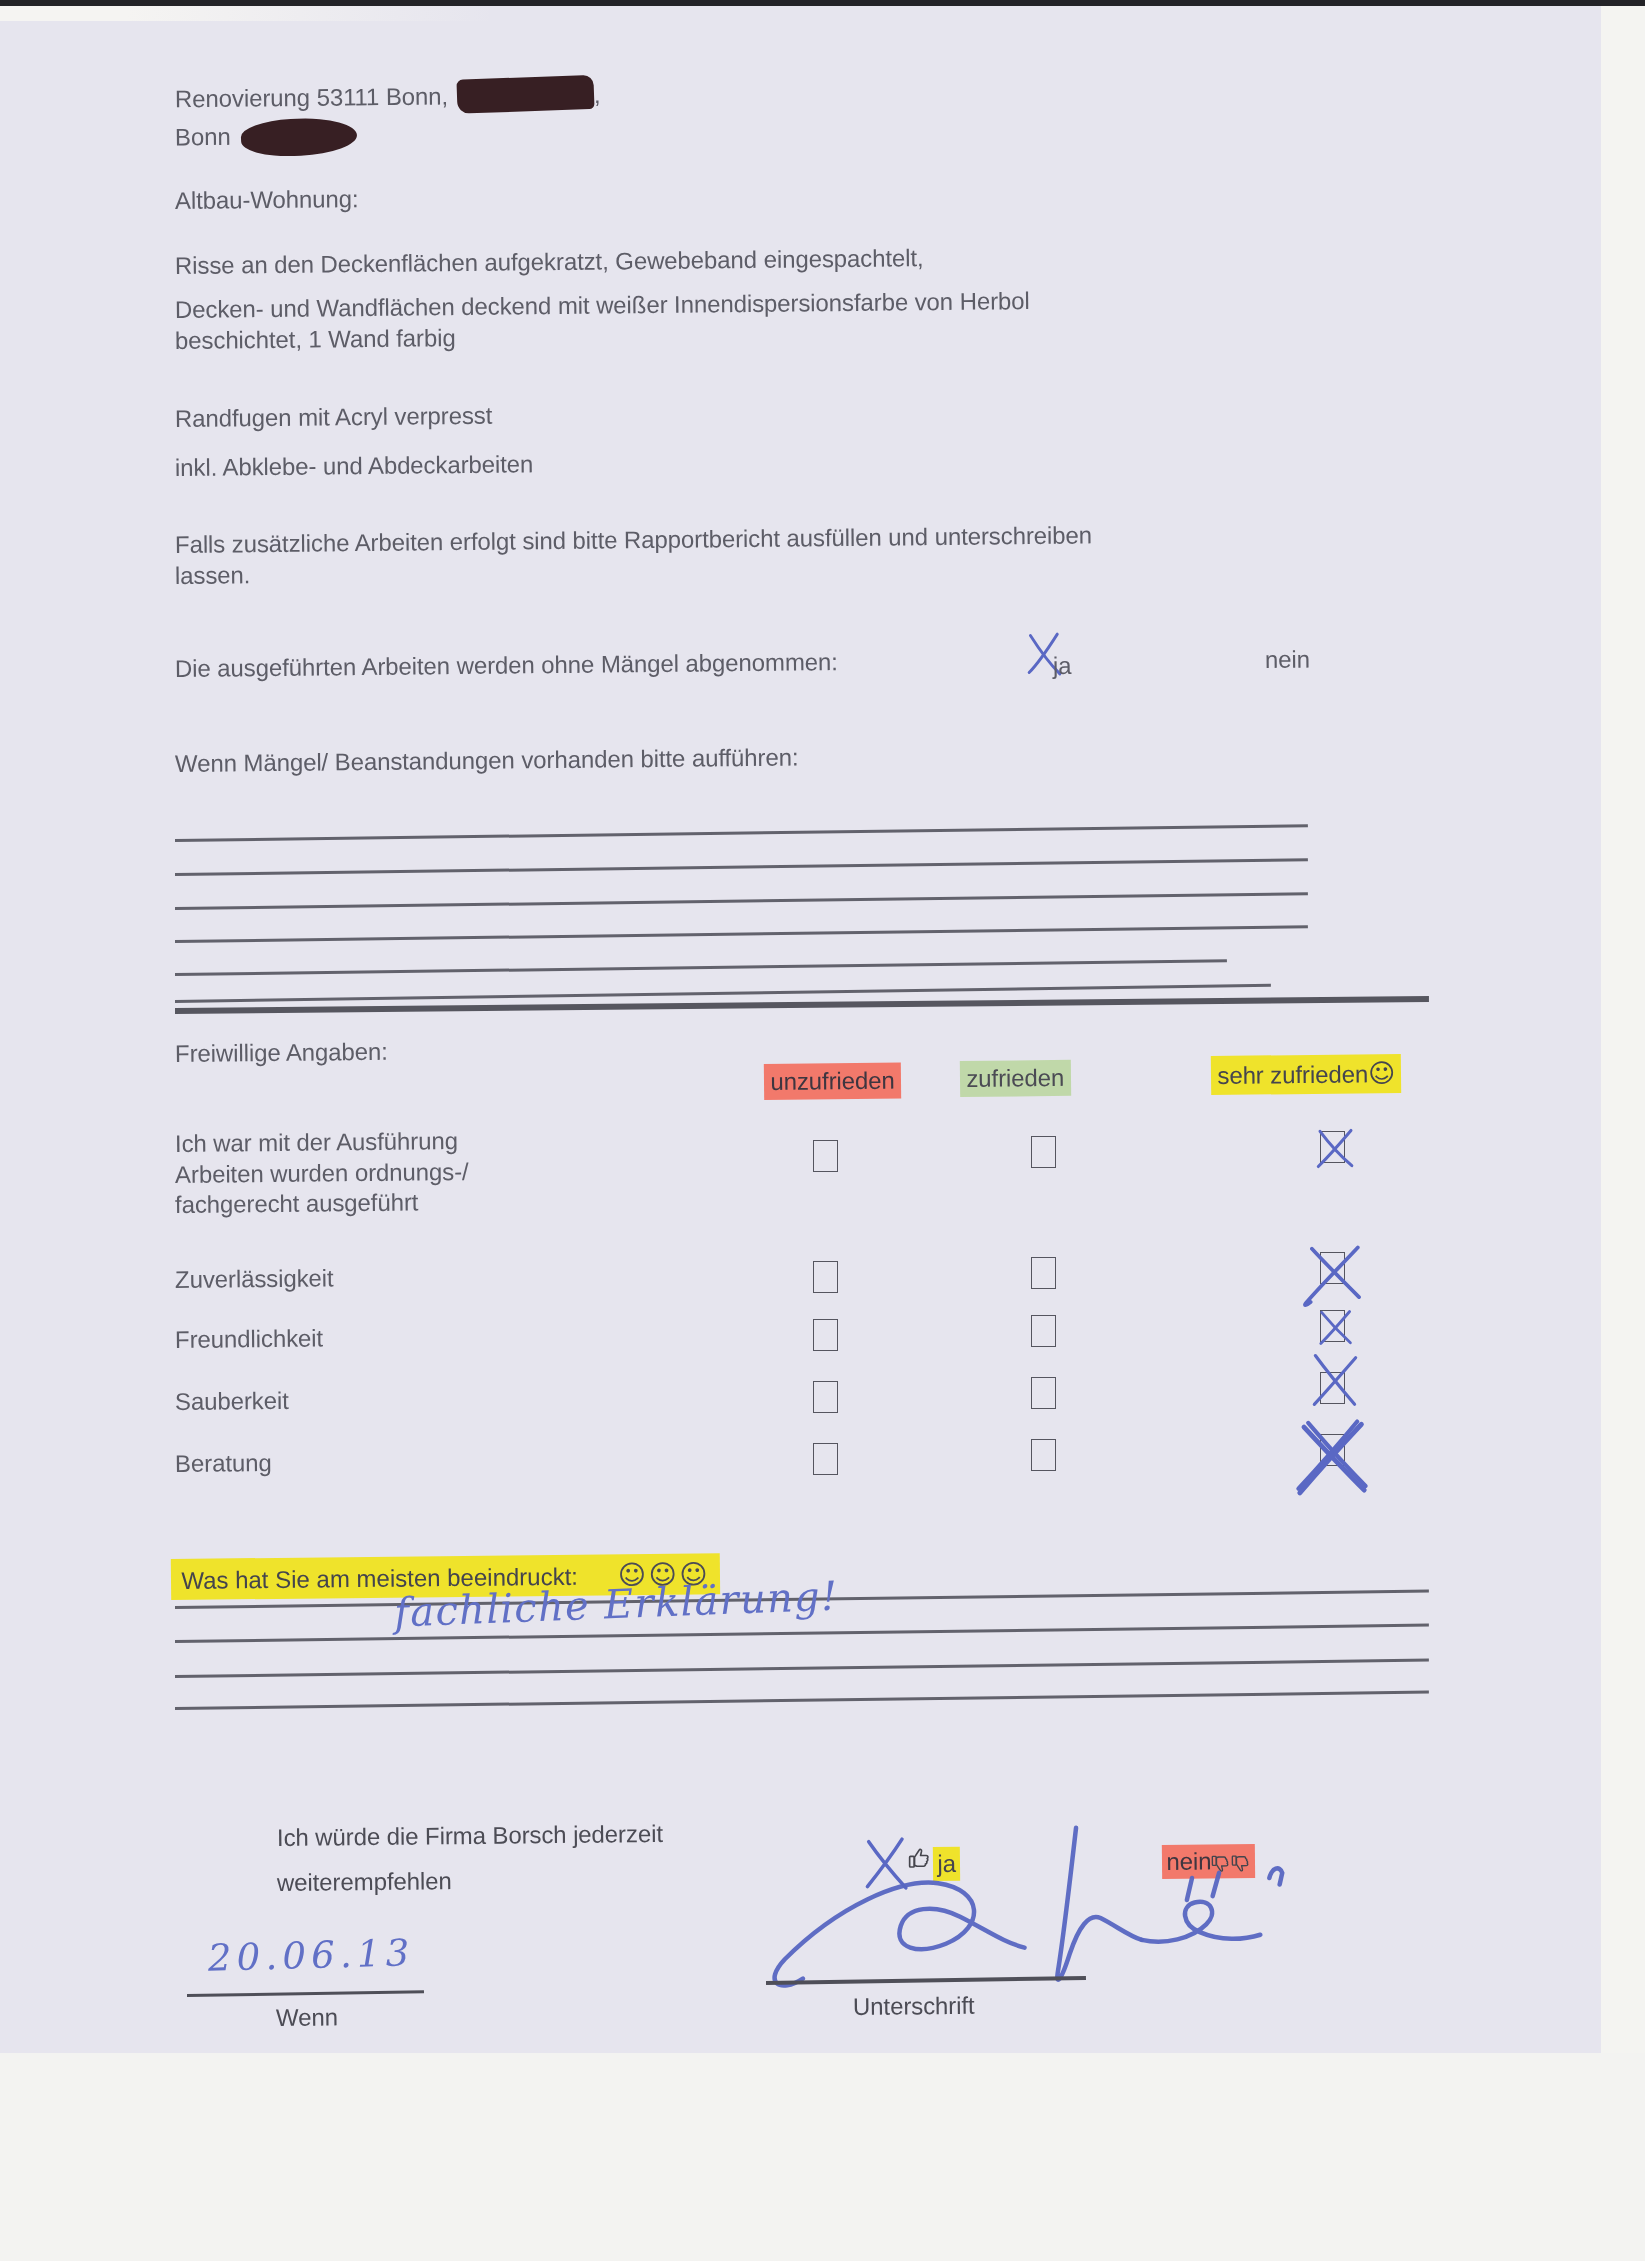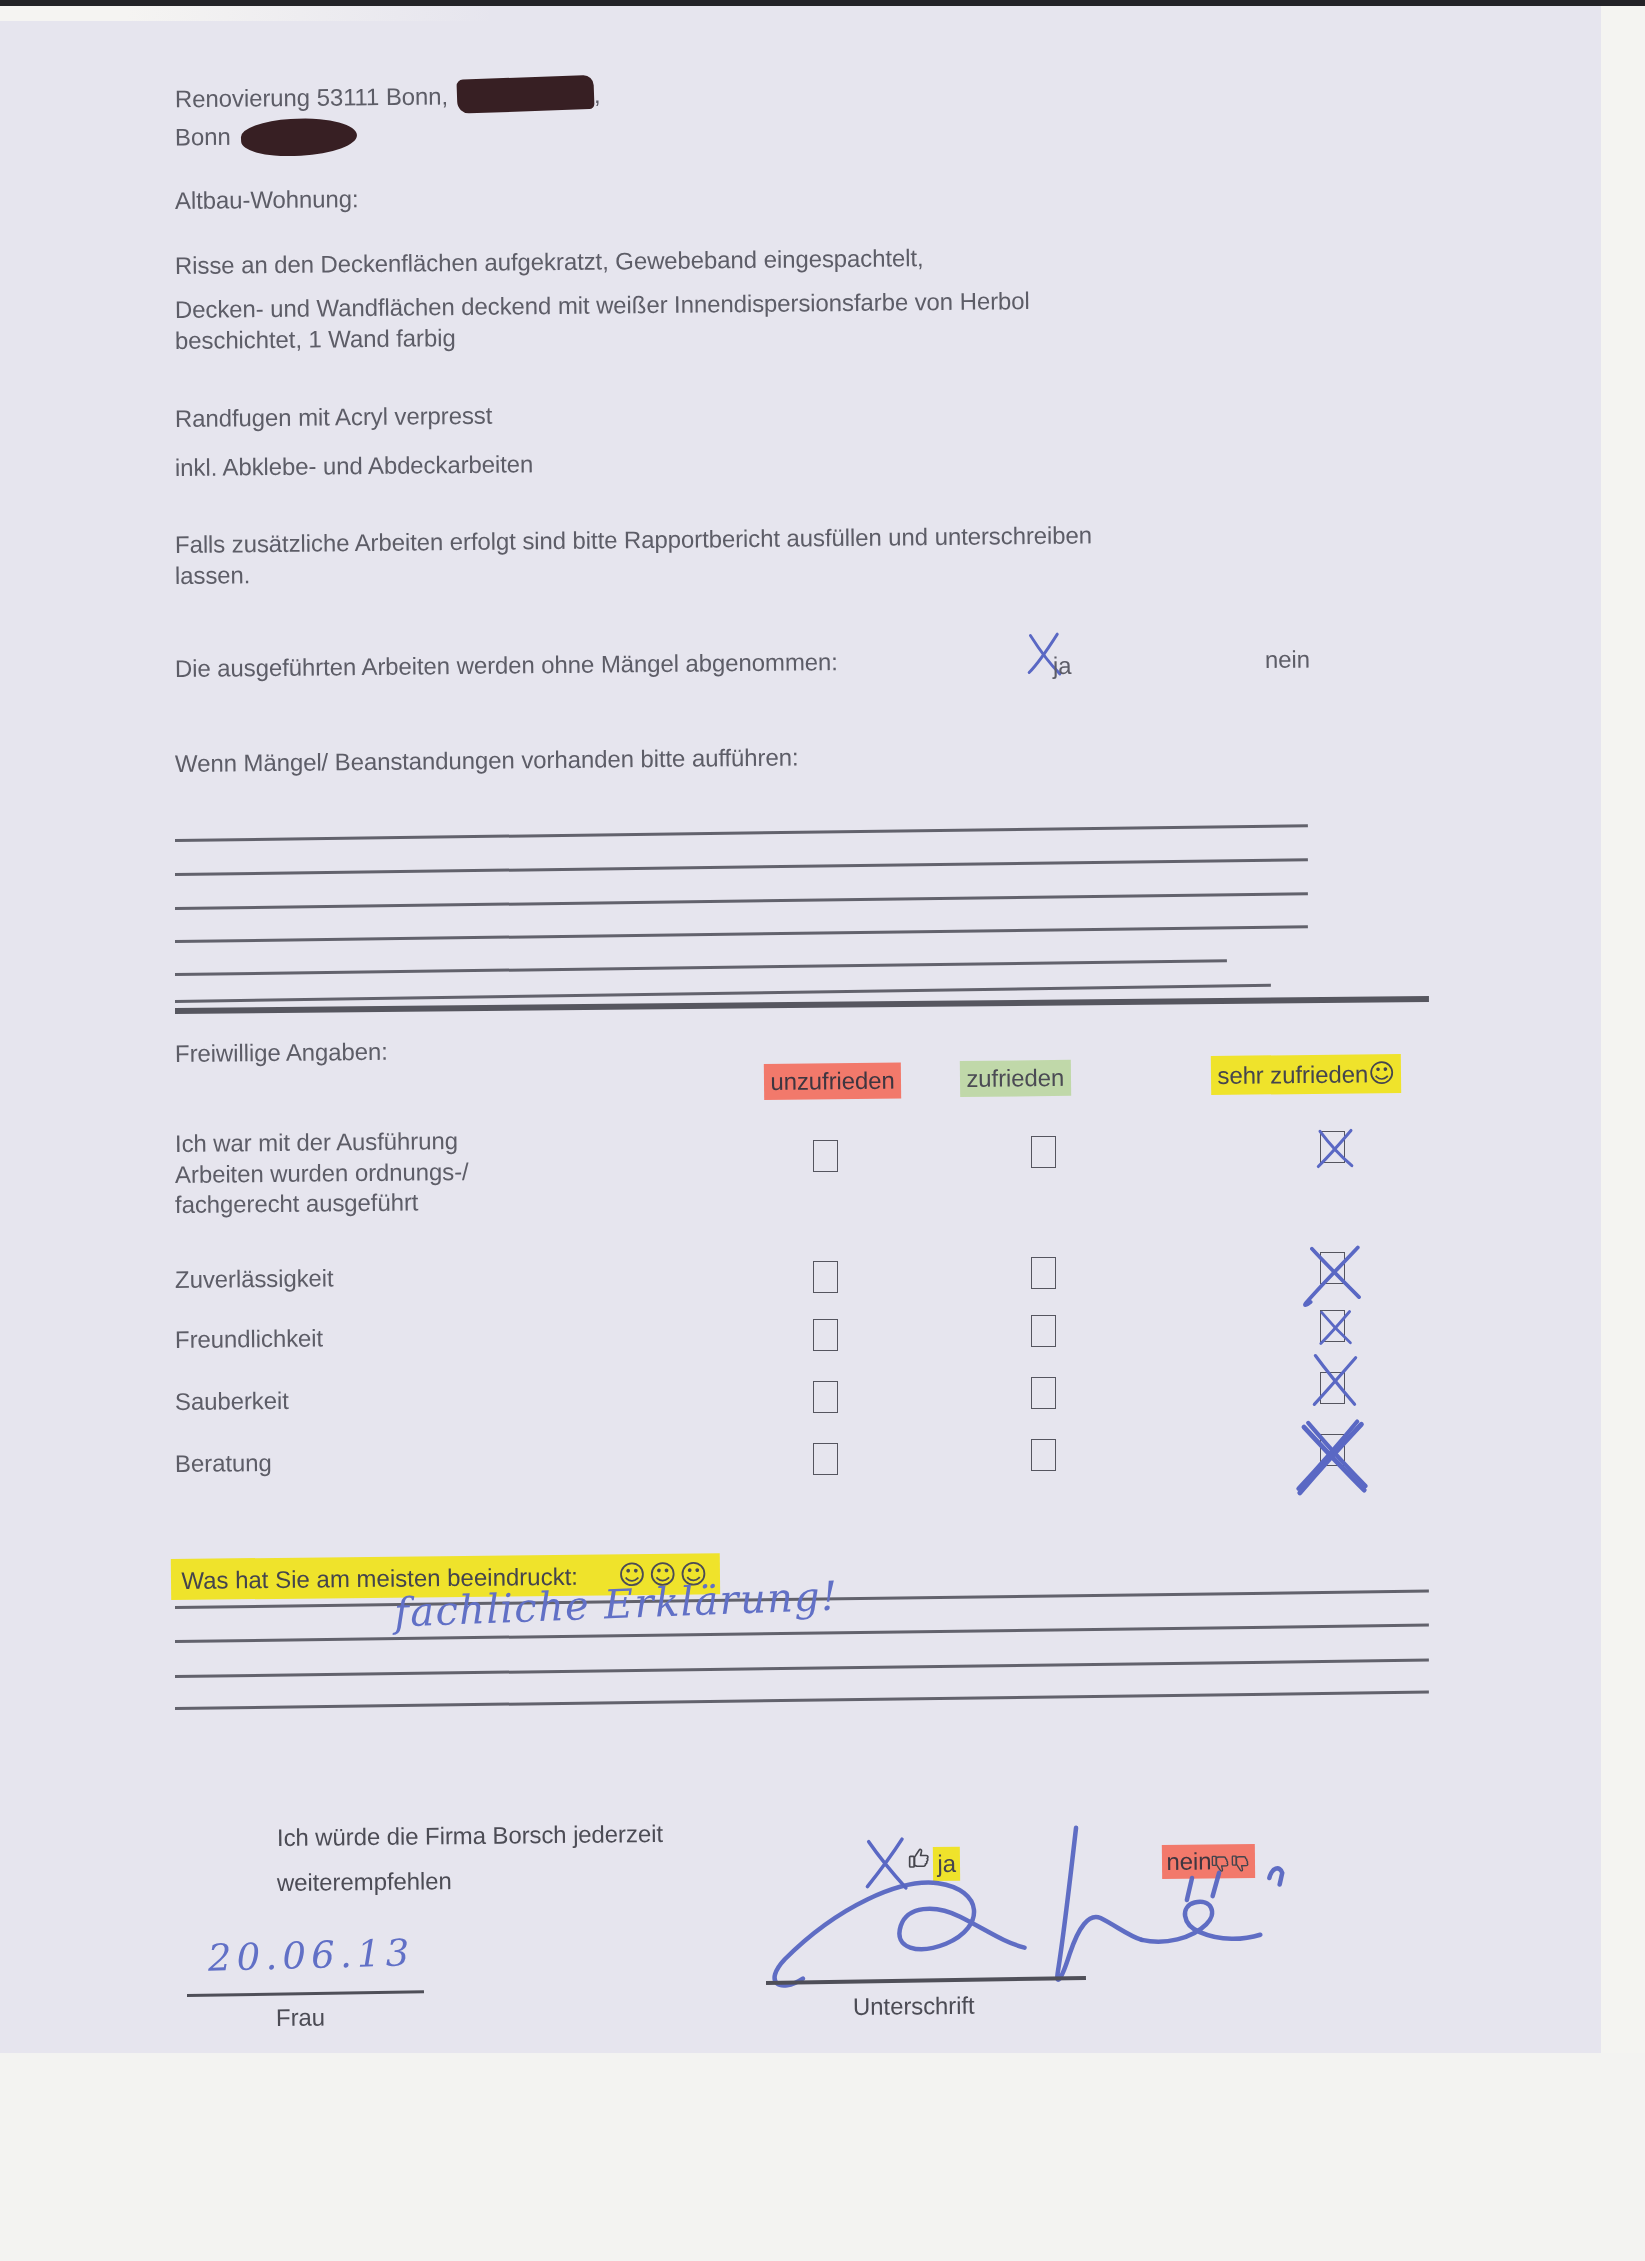--- a/index.html
+++ b/index.html
@@ -177,19 +177,19 @@
     <path d="M96 252 C60 276 34 258 68 222 C150 140 248 96 306 104 C376 114 380 172 318 198 C276 215 236 206 248 170 C258 140 300 136 340 156 C380 176 408 196 440 204"></path>
     <path d="M520 18 C512 88 500 190 492 240 C488 264 496 258 510 214 C524 172 540 150 558 158 C582 170 602 186 622 192"></path>
     <path d="M622 192 C658 200 700 190 722 168 C740 150 730 128 704 134 C682 140 684 168 712 180 C744 194 780 192 806 184"></path>
     <path d="M700 96 l-8 34"></path>
     <path d="M742 88 l-10 36"></path>
     <path d="M820 96 c4 -16 16 -20 20 -8 l-4 18"></path>
   </svg>
 
   <div class="hand" style="left:208px;top:1934px;font-size:37px;letter-spacing:5.2px;transform:rotate(-1.5deg);">20.06.13</div>
   <div class="rule" style="left:187px;top:1994px;width:237px;height:3.2px;transform:rotate(-0.9deg);background:#4f4f58;"></div>
-  <div class="t dark" style="left:276px;top:2003px;">Frau</div>
+  <div class="t dark" style="left:276px;top:2003px;">Wenn</div>
   <div class="rule" style="left:766px;top:1981px;width:320px;height:3.9px;transform:rotate(-0.9deg);background:#4f4f58;"></div>
   <div class="t dark" style="left:853px;top:1992px;">Unterschrift</div>
 
   <div class="speck" style="left:740px;top:2177px;"></div>
 </div>
 
 
 </body></html>

